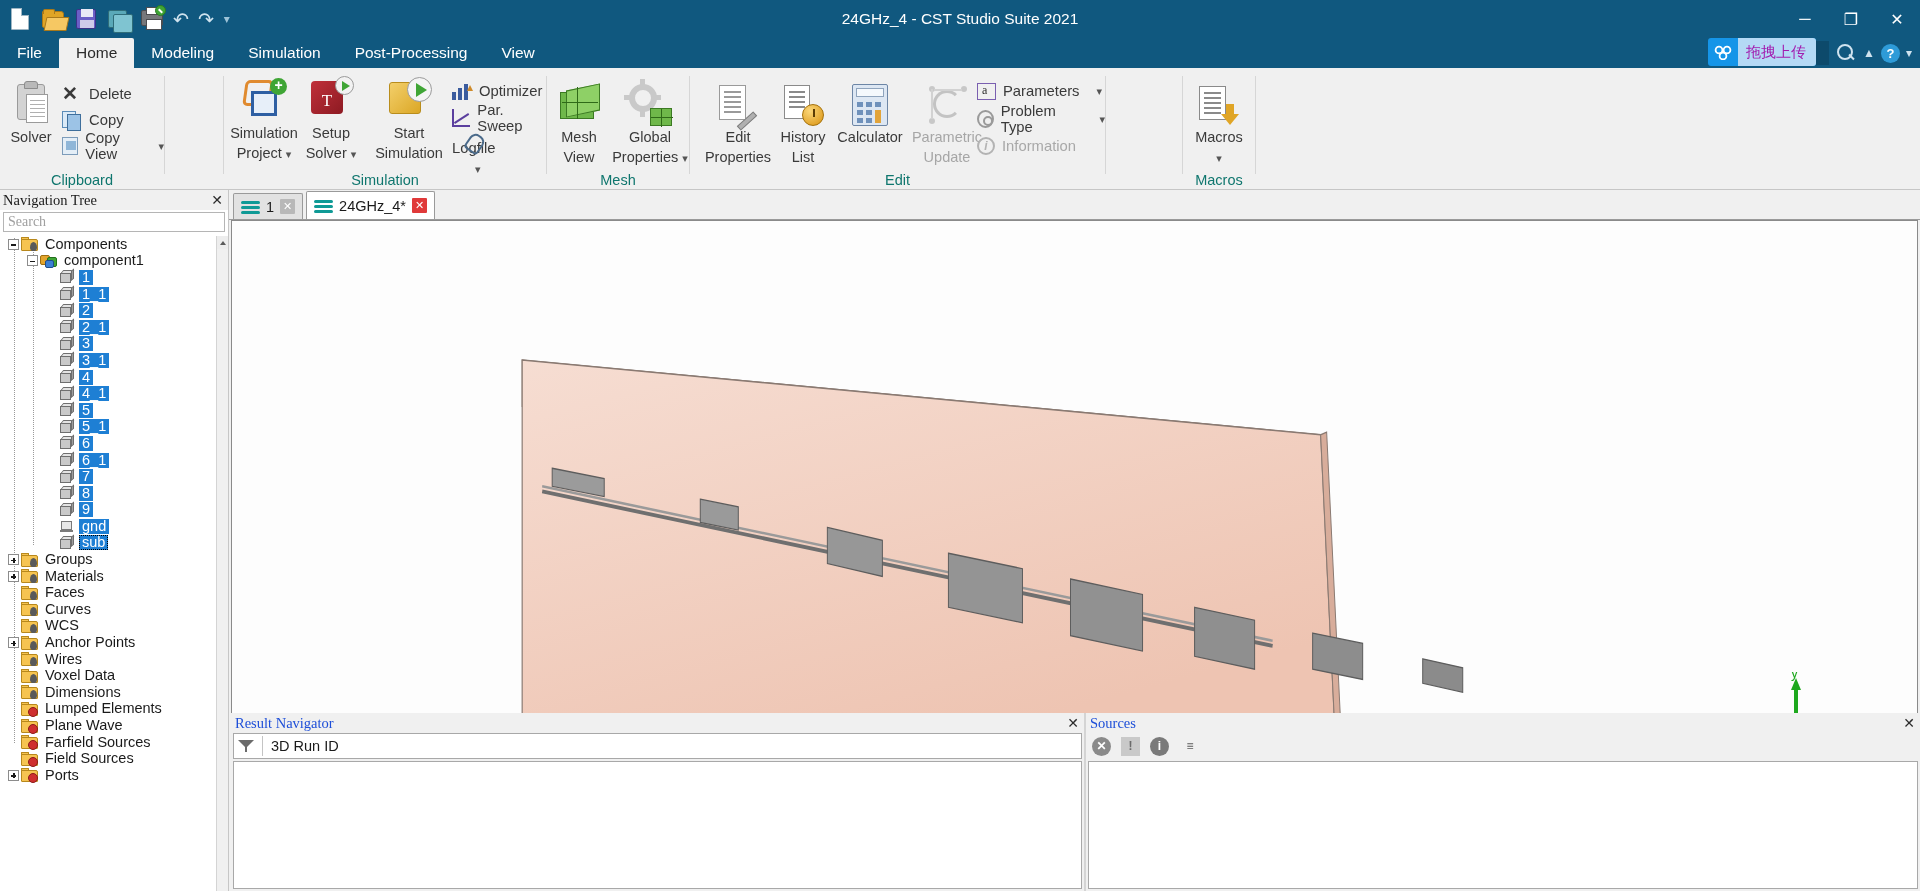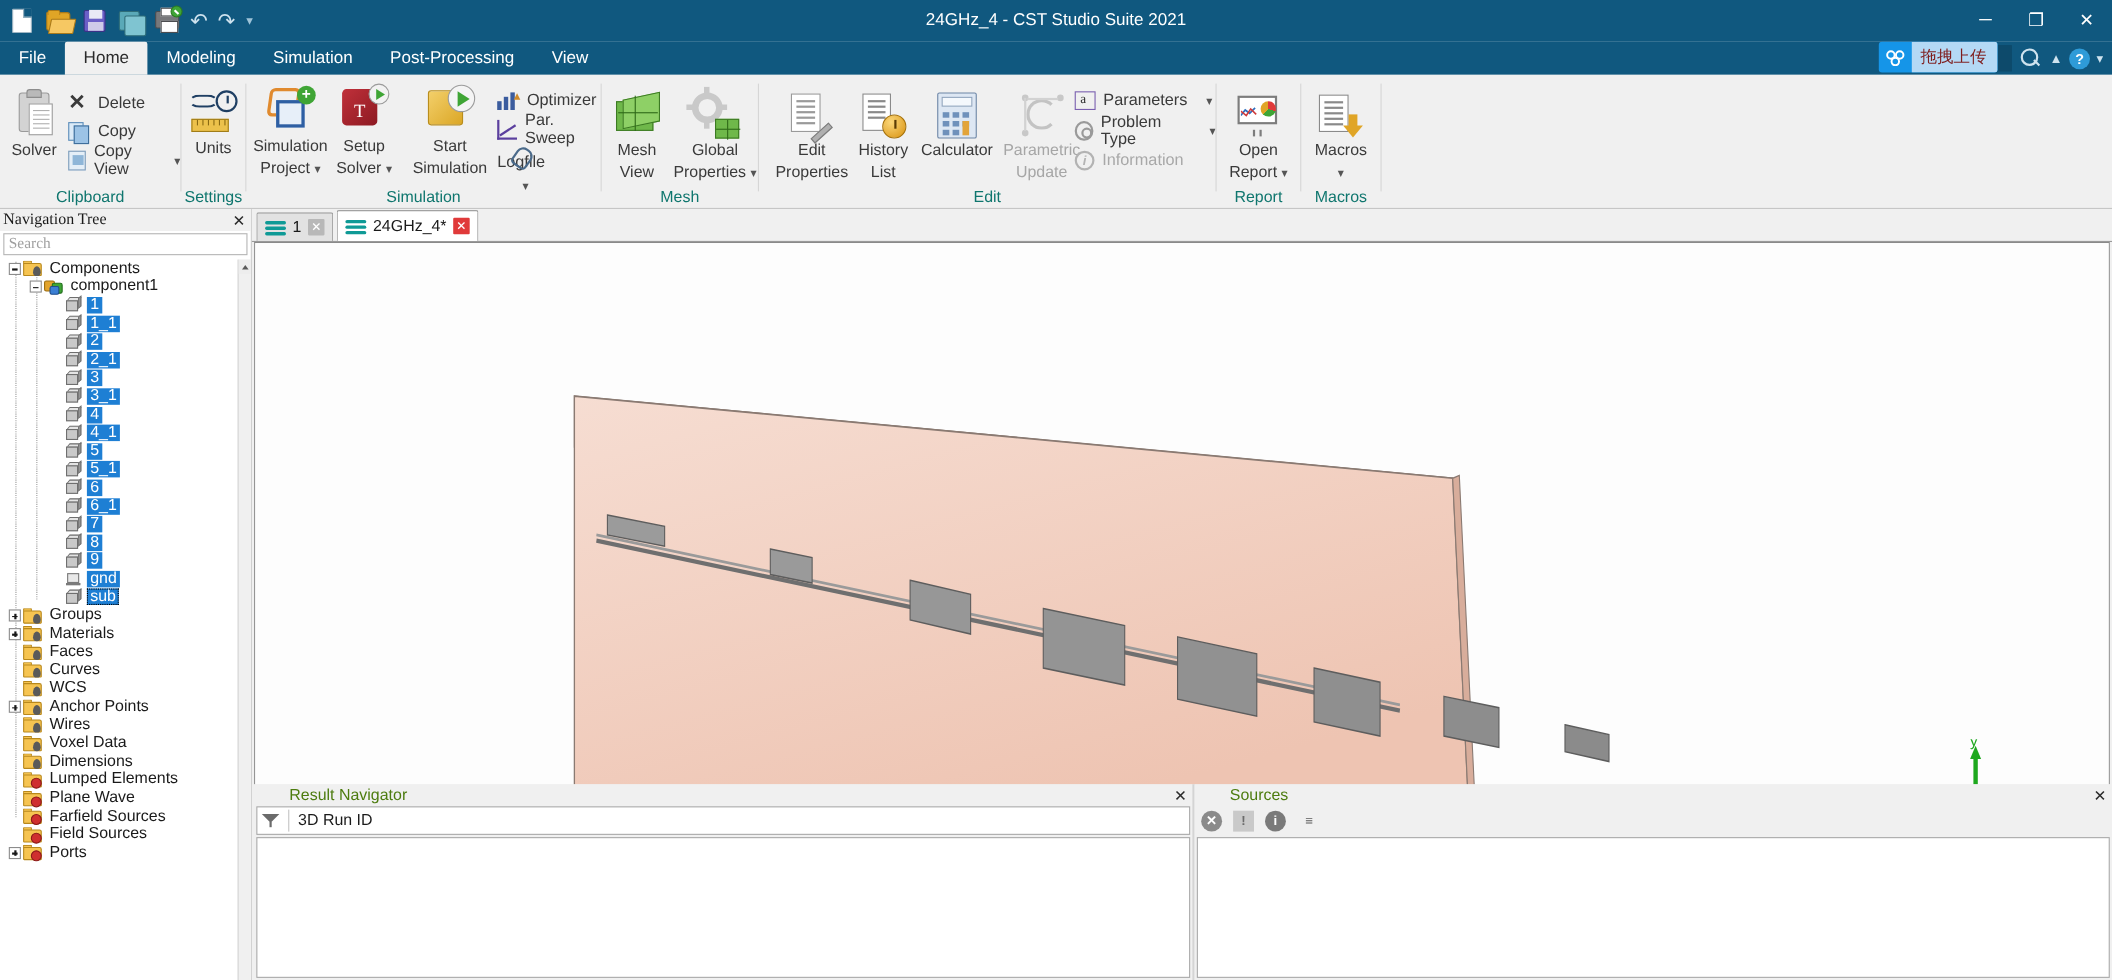--- a/index.html
+++ b/index.html
@@ -71,21 +71,21 @@
   .rtab.active { background:#f0f0f0; color:#2b2b2b; border-radius:2px 2px 0 0; }
 
   
   .searchzone { position:absolute; right:8px; top:40px; height:26px; display:flex;
                 align-items:center; gap:6px; }
   .searchbox { width:72px; height:24px; background:#0d4a6b; color:#9dc3d8; font-size:13px;
                line-height:24px; padding-left:4px; overflow:hidden; }
   .cloudbadge { position:absolute; right:104px; top:38px; height:28px; display:flex;
                 align-items:center; background:#1595e8; border-radius:3px; overflow:hidden; }
   .cloudbadge .cb-ico { width:30px; height:28px; display:flex; align-items:center; justify-content:center; }
-  .cloudbadge .cb-txt { background:#b4d9f5; color:#7f1d1d; font-size:15px; padding:3px 10px 4px 8px; height:28px; line-height:21px; }
+  .cloudbadge .cb-txt { background:#b4d9f5; color:#a21caf; font-size:15px; padding:3px 10px 4px 8px; height:28px; line-height:21px; }
   .magnifier { width:22px; height:22px; position:relative; }
   .magnifier:before{content:"";position:absolute;left:2px;top:2px;width:12px;height:12px;
     border:2px solid #cfe3ef;border-radius:50%;}
   .magnifier:after{content:"";position:absolute;left:13px;top:14px;width:7px;height:2px;
     background:#cfe3ef;transform:rotate(45deg);}
   .caretup { color:#cfe3ef; font-size:12px; }
   .helpico { width:19px; height:19px; border-radius:50%; background:#2e9bd8; color:#fff;
              font-size:13px; text-align:center; line-height:19px; font-weight:bold; }
 
   
@@ -329,21 +329,21 @@
   .vptab.inactive { background:#e7e7e7; }
 
   .axisgiz { position:absolute; right:56px; bottom:70px; width:110px; height:110px; }
 
   
   .botwrap { position:absolute; left:229px; right:0; bottom:0; height:178px; background:#f0f0f0; }
   .resnav { position:absolute; left:2px; top:0; width:853px; bottom:0; background:#f0f0f0; }
   .msgs { position:absolute; left:857px; right:0; top:0; bottom:0; background:#f0f0f0; }
   .panelhdr { height:20px; display:flex; align-items:center; justify-content:space-between;
               padding:0 5px 0 4px; }
-  .panelhdr .t { font-family:Liberation Sans, sans-serif; font-size:14.5px; color:#4d7c0f;margin-left:28px; }
+  .panelhdr .t { font-family:Liberation Serif, serif; font-size:14.5px; color:#1d4ed8; }
   .panelhdr .x { font-size:14px; color:#2b2b2b; line-height:14px; }
   .rnbar { margin:0 2px; height:26px; background:#ffffff; border:1px solid #a8a8a8; display:flex;
            align-items:center; padding-left:4px; gap:8px; }
   .funnel { width:16px; height:14px; position:relative; flex:none; }
   .funnel:before{content:"";position:absolute;left:0;top:1px;border-left:8px solid transparent;
      border-right:8px solid transparent;border-top:8px solid #6b6b6b;}
   .funnel:after{content:"";position:absolute;left:7px;top:8px;width:2px;height:5px;background:#6b6b6b;}
   .rnbar .lbl { font-size:14.5px; color:#1a1a1a; }
   .rnbody { position:absolute; left:2px; right:2px; top:48px; bottom:2px; background:#ffffff;
             border:1px solid #a8a8a8; }
@@ -451,40 +451,20 @@
     </div>
     <div class="smbtn" style="left:62px;top:66px;">
       <span class="i-copyview"></span>
       <span class="st">Copy View</span>
       <span class="drop" style="margin-left:10px">▾</span>
     </div>
     <div class="glabel">Clipboard</div>
   </div>
   <div class="rsep" style="left:164px"></div>
 
-  <div class="rgroup" style="left:165px;width:58px;">
-    <div class="bigbtn" style="left:-13px;top:10px;">
-      <div class="bi">
-          <span class="i-units">
-        <span class="wave"></span>
-            <span class="clk"></span>
-        <span class="ruler">
-              <i style="left:4px"></i>
-              <i style="left:9px"></i>
-              <i style="left:14px"></i>
-              <i style="left:19px"></i>
-              <i style="left:24px"></i>
-              <i style="left:29px"></i>
-            </span>
-          </span>
-        </div>
-      <div class="bt">Units</div>
-    </div>
-    <div class="glabel">Settings</div>
-  </div>
   <div class="rsep" style="left:223px"></div>
 
   <div class="rgroup" style="left:224px;width:322px;">
     <div class="bigbtn" style="left:-5px;top:8px;width:90px;">
       <div class="bi">
           <span class="i-simproj">
         <span class="hex"></span>
             <span class="sq"></span>
             <span class="plus">+</span>
           </span>
@@ -646,39 +626,20 @@
       <span class="drop" style="margin-left:9px">▾</span>
     </div>
     <div class="smbtn" style="left:287px;top:66px;">
       <span class="i-info">i</span>
       <span class="st dim">Information</span>
     </div>
     <div class="glabel">Edit</div>
   </div>
   <div class="rsep" style="left:1105px"></div>
 
-  <div class="rgroup" style="left:1106px;width:76px;">
-    <div class="bigbtn" style="left:-4px;top:12px;">
-      <div class="bi">
-          <span class="i-report">
-        <span class="scr"></span>
-            <span class="pie"></span>
-        <span class="ln"><svg width="16" height="10">
-                <polyline points="0,8 4,3 8,6 13,1" fill="none" stroke="#2e6fbf" stroke-width="1.6"></polyline>
-        <polyline points="0,4 5,8 9,2 14,7" fill="none" stroke="#cf3a3a" stroke-width="1.4"></polyline>
-              </svg></span>
-        <span class="stand"></span>
-          </span>
-        </div>
-      <div class="bt">Open</div>
-      <div class="bt"><span>Report</span>
-        <span class="drop">▾</span></div>
-    </div>
-    <div class="glabel">Report</div>
-  </div>
   <div class="rsep" style="left:1182px"></div>
 
   <div class="rgroup" style="left:1183px;width:72px;">
     <div class="bigbtn" style="left:-6px;top:12px;">
       <div class="bi">
           <span class="i-macros">
         <span class="pg">
               <i style="top:5px"></i>
               <i style="top:10px"></i>
               <i style="top:15px"></i>

